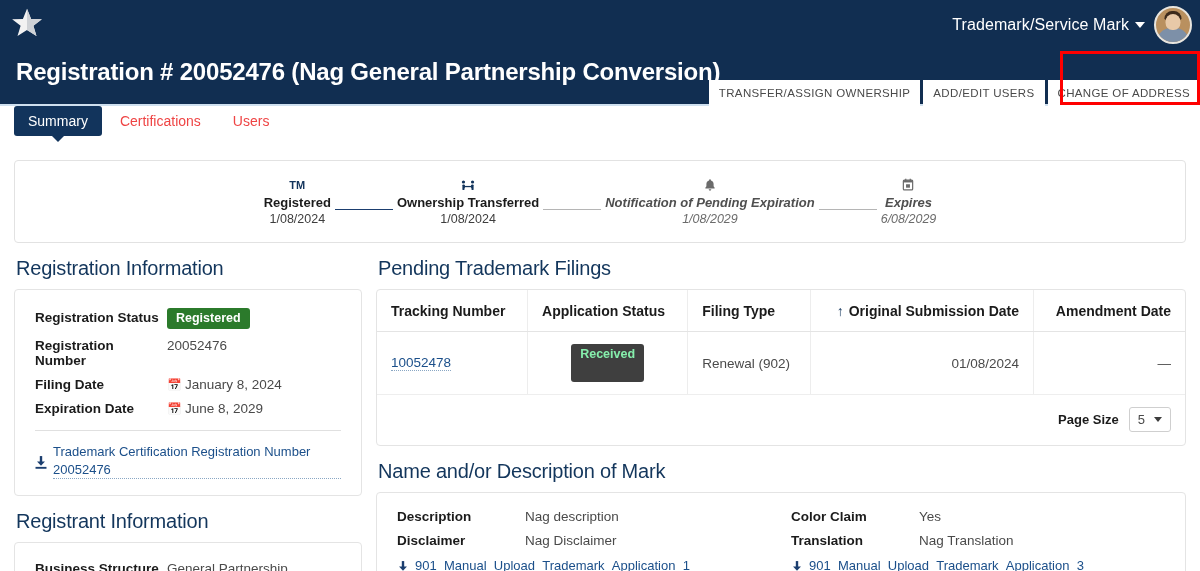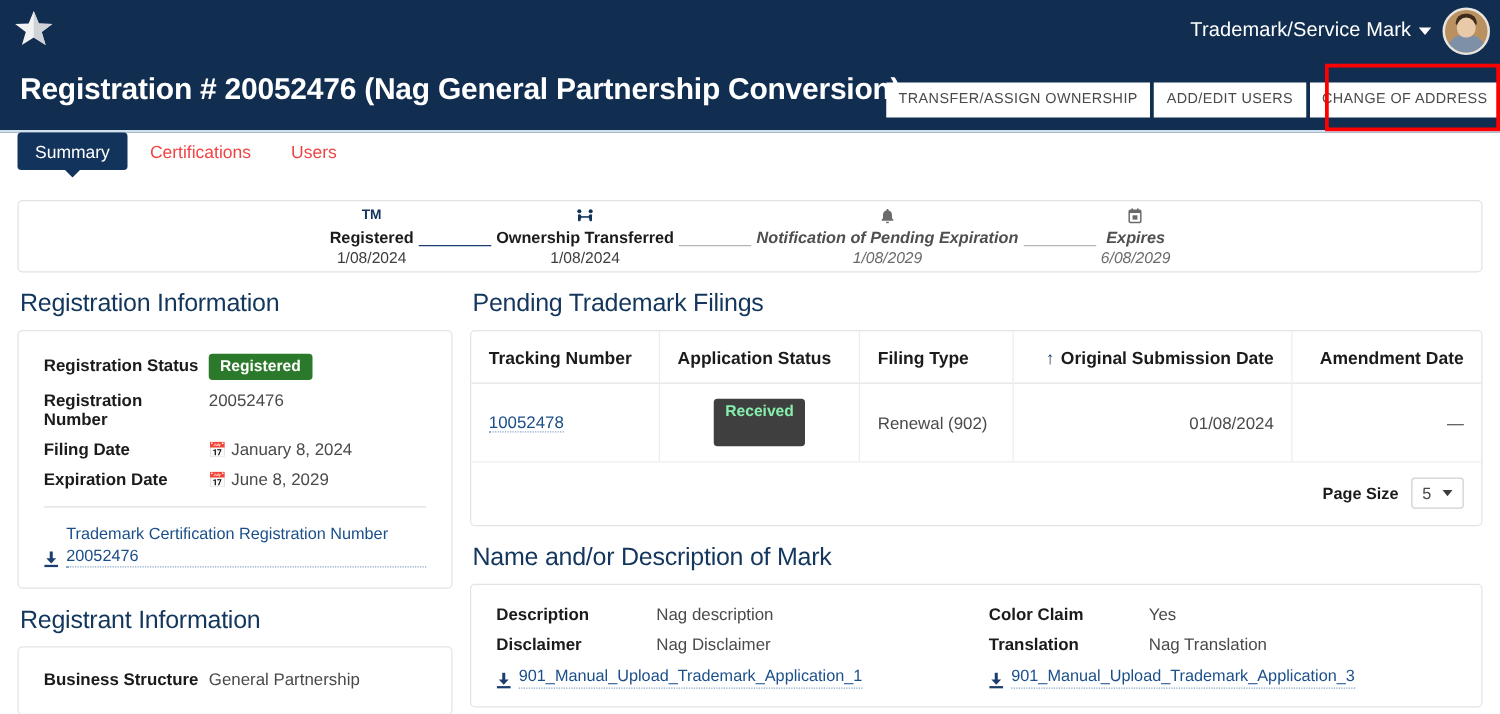--- a/index.html
+++ b/index.html
@@ -60,21 +60,21 @@
     transform: translateX(-50%);
     width: 32px; height: 16px; border-radius: 14px 14px 0 0;
     background: #7d90a8;
   }
   .page-title {
     position: absolute; left: 16px; top: 58px;
     color: #ffffff; font-size: 24px; font-weight: bold;
     letter-spacing: -.2px; white-space: nowrap;
   }
   .action-bar {
-    position: absolute; right: 0px; top: 66px;
+    position: absolute; right: 0px; top: 80px;
     display: flex; align-items: stretch; gap: 3px;
   }
   .action-btn {
     background: #ffffff; color: #4a4a4a;
     font-size: 11.5px; letter-spacing: .35px;
     padding: 7px 10px 8px;
     border: none; cursor: pointer;
     font-family: "Liberation Sans", sans-serif;
     white-space: nowrap; line-height: 1.1;
   }
@@ -103,21 +103,21 @@
     transform: translateX(-50%);
     border-left: 6px solid transparent;
     border-right: 6px solid transparent;
     border-top: 6px solid #12345c;
   }
   
   .timeline-card {
     margin: 6px 14px 0 14px;
     border: 1px solid #e2e2e2; border-radius: 4px;
     background: #ffffff;
-    height: 58px;
+    height: 83px;
     display: flex; align-items: center; justify-content: center;
   }
   .tl-inner { display: flex; align-items: flex-start; }
   .tl-step { text-align: center; padding: 0 4px; }
   .tl-icon {
     height: 15px; font-size: 11px; font-weight: bold;
     color: #12345c; line-height: 15px;
     display: flex; align-items: center; justify-content: center;
   }
   .tl-label { font-size: 13px; margin-top: 2px; white-space: nowrap; }
@@ -161,21 +161,21 @@
     padding: 3px 9px 4px; border-radius: 3px;
   }
   .badge-dark {
     display: inline-block; background: #3f3f3f; color: #86efac;
     font-size: 12.5px; font-weight: bold;
     padding: 3px 9px 21px; border-radius: 3px;
   }
   .cal-ico { margin-right: 3px; color: #5a5a5a; font-size: 12px; }
   .divider { height: 1px; background: #e0e0e0; margin: 14px 0 12px; }
   .dl-link {
-    display: flex; align-items: flex-end; gap: 6px;
+    display: flex; align-items: center; gap: 6px;
     font-size: 13px; color: #1b4f8a; cursor: pointer;
   }
   .dl-link .txt { border-bottom: 1px dotted #8aa7c4; line-height: 1.35; }
   .dl-ico { flex: none; margin-top: 2px; }
   
   .tbl { width: 100%; border-collapse: collapse; }
   .tbl th {
     font-size: 14px; font-weight: bold; color: #1b1b1b;
     text-align: left; padding: 13px 14px 12px;
     border-bottom: 1px solid #e4e4e4; white-space: nowrap;

